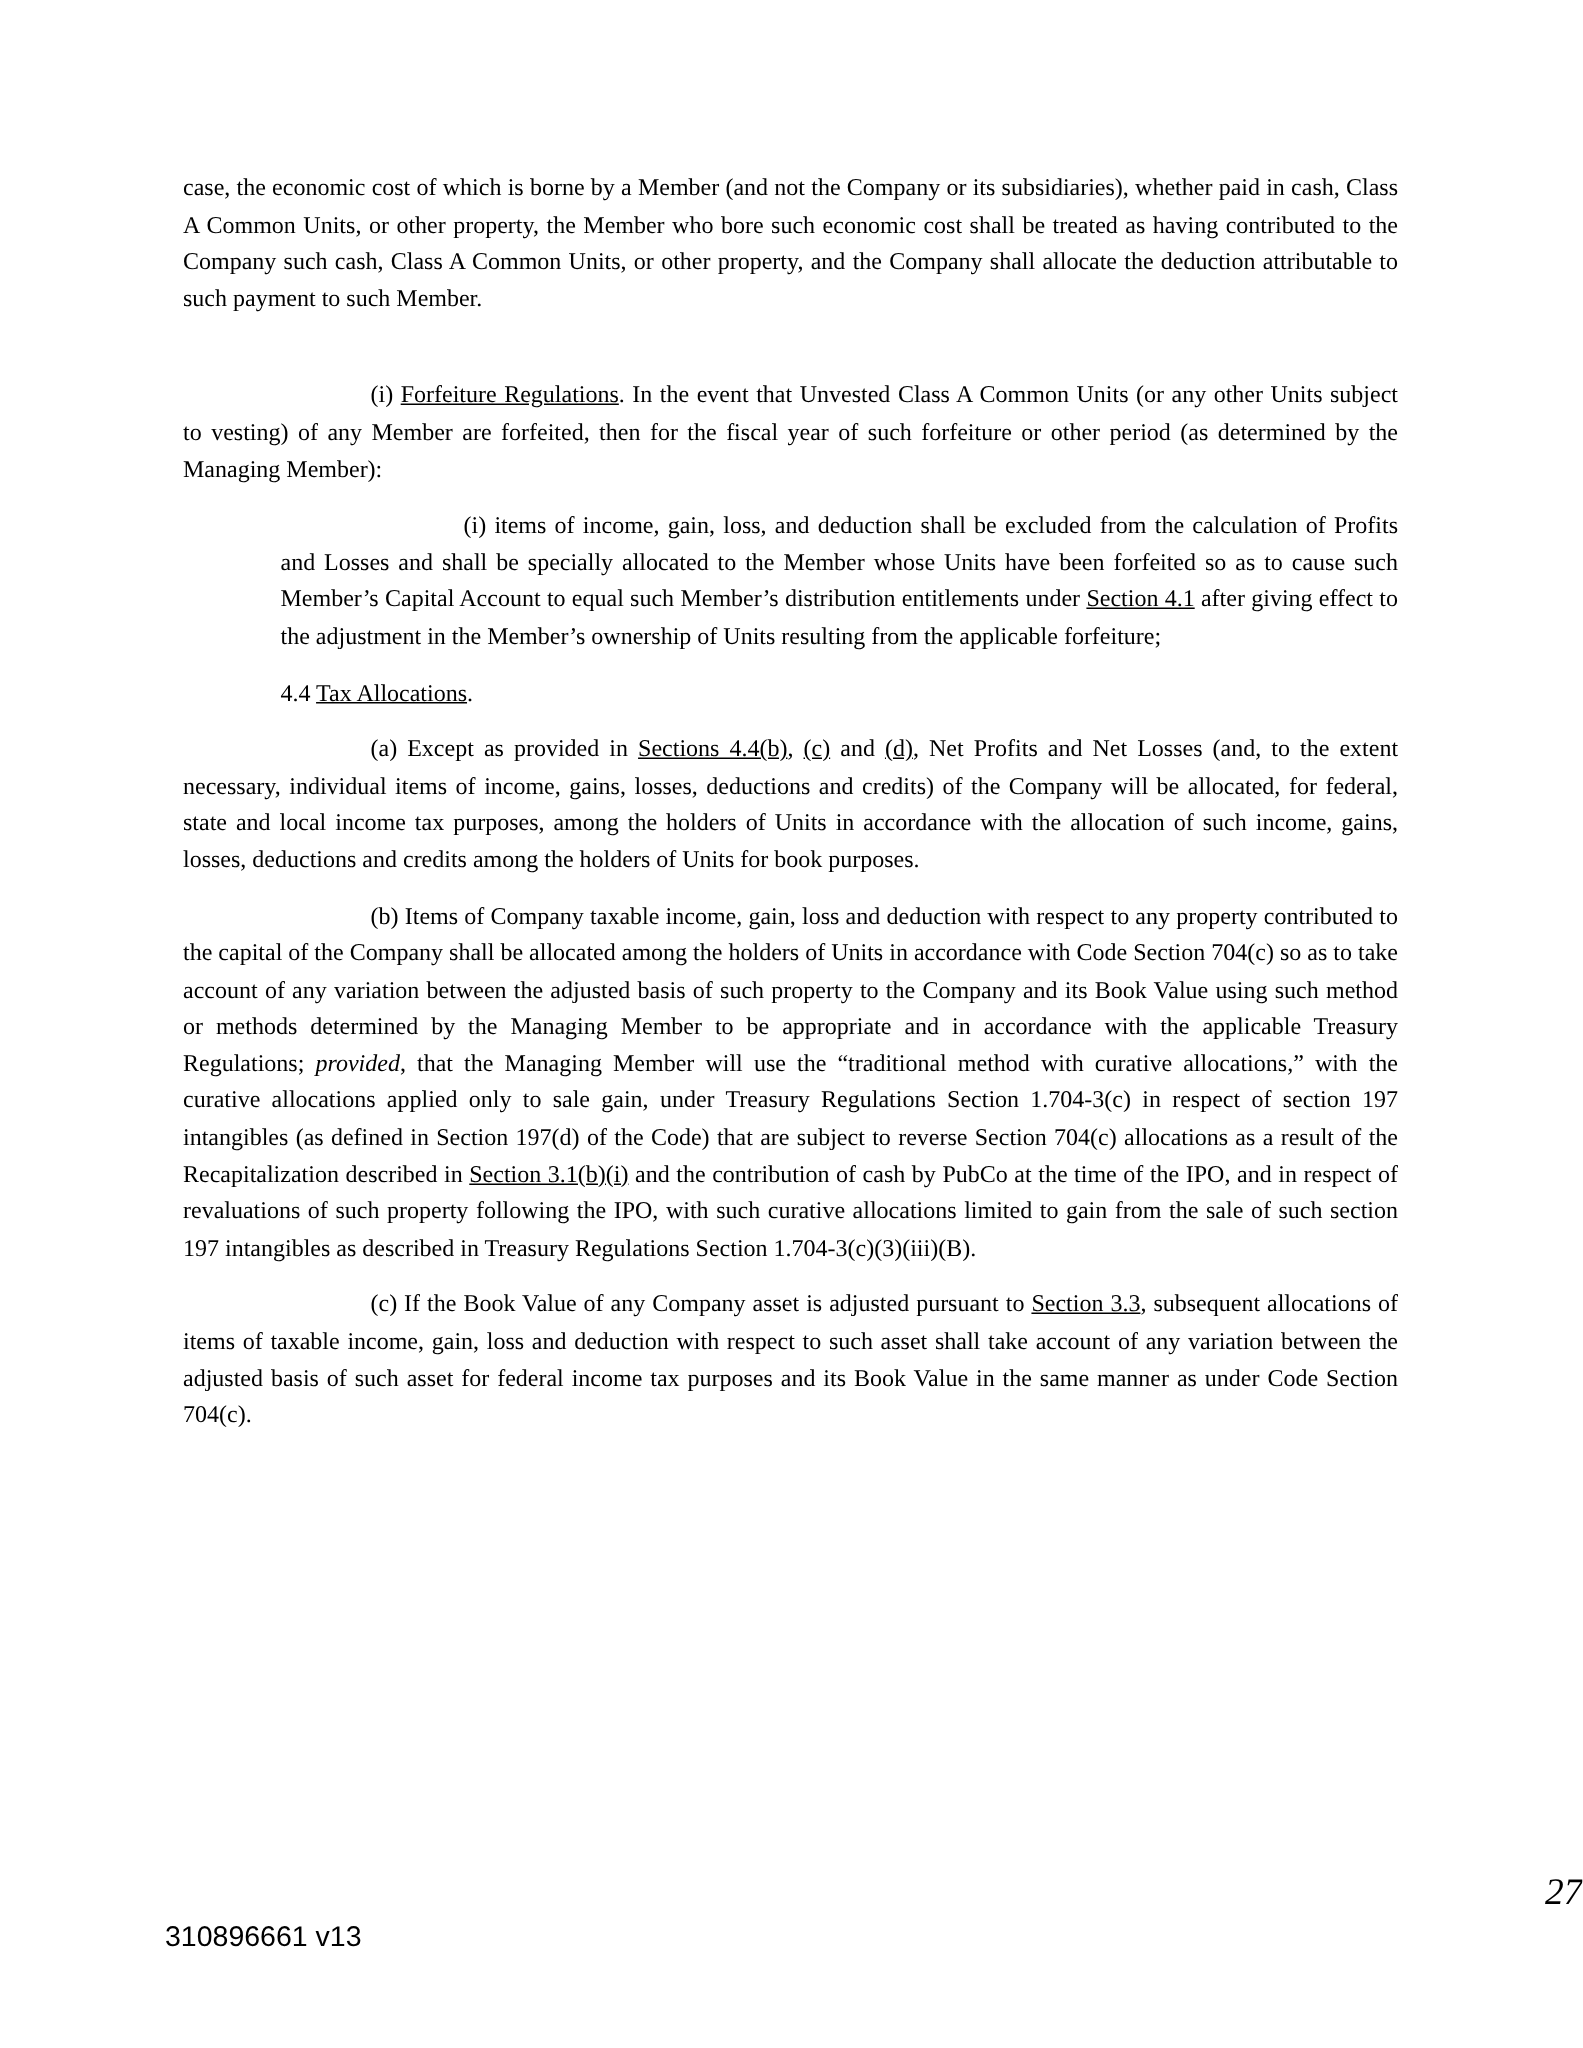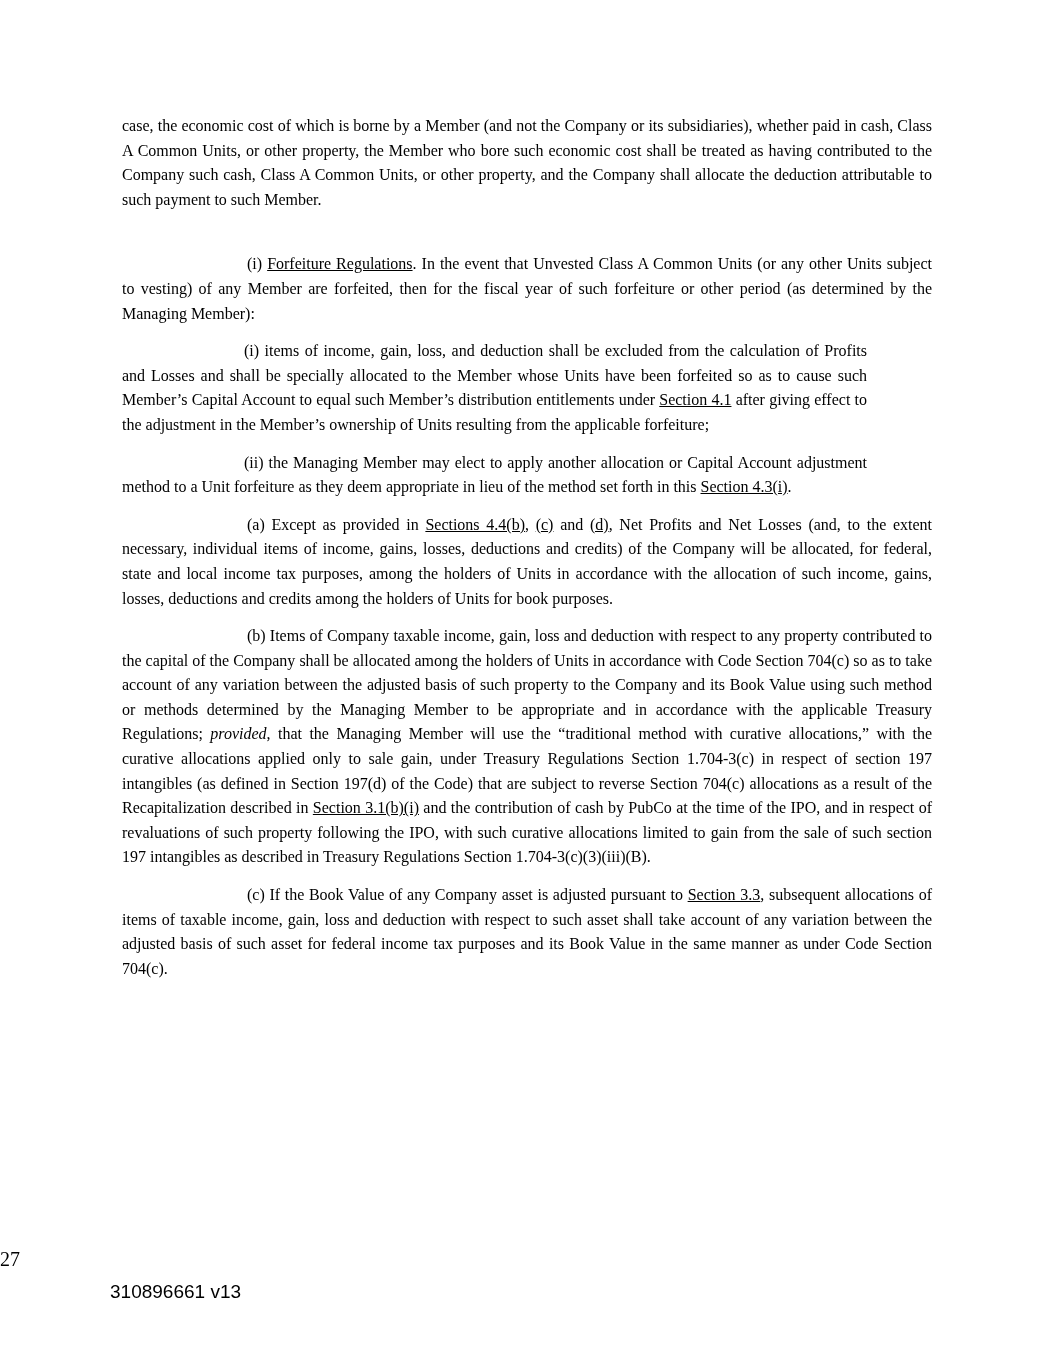--- a/index.html
+++ b/index.html
@@ -28,53 +28,55 @@
     margin: 0 0 13px 0;
     text-align: justify;
   }
   .para.continuation {
     margin-bottom: 40px;
   }
   .para.indented {
     text-indent: 125px;
   }
   .para.subclause {
+    margin-left: 65px;
     width: 745px;
     text-indent: 122px;
   }
   .para.section-heading {
     margin-left: 65px;
     text-align: left;
   }
   .u { text-decoration: underline; }
   .i { font-style: italic; }
   .page-number {
     position: absolute;
     left: 0;
     right: 0;
     top: 1248px;
-    text-align: left;
-    font-size: 20px;
+    text-align: right;
+    font-size: 25px;
+    font-style: italic;
   }
   .doc-id {
     position: absolute;
     left: 110px;
     top: 1281px;
     font-family: "Liberation Sans", "DejaVu Sans", sans-serif;
     font-size: 19px;
   }
 </style>
 </head>
 <body>
 
 <div class="page">
   <div class="content">
       <p class="para continuation"><span>case, the economic cost of which is borne by a Member (and not the Company or its subsidiaries), whether paid in cash, Class A Common Units, or other property, the Member who bore such economic cost shall be treated as having contributed to the Company such cash, Class A Common Units, or other property, and the Company shall allocate the deduction attributable to such payment to such Member.</span></p>
       <p class="para indented"><span>(i) </span><span class="u">Forfeiture Regulations</span><span>. In the event that Unvested Class A Common Units (or any other Units subject to vesting) of any Member are forfeited, then for the fiscal year of such forfeiture or other period (as determined by the Managing Member):</span></p>
       <p class="para subclause"><span>(i) items of income, gain, loss, and deduction shall be excluded from the calculation of Profits and Losses and shall be specially allocated to the Member whose Units have been forfeited so as to cause such Member’s Capital Account to equal such Member’s distribution entitlements under </span><span class="u">Section 4.1</span><span> after giving effect to the adjustment in the Member’s ownership of Units resulting from the applicable forfeiture;</span></p>
-      <p class="para subclause"><span>(ii) the Managing Member may elect to apply another allocation or Capital Account adjustment method to a Unit forfeiture as they deem appropriate in lieu of the method set forth in this </span><span class="u">Section 4.3(i)</span><span>.</span></p>
+      <p class="para section-heading"><span>4.4 </span><span class="u">Tax Allocations</span><span>.</span></p>
       <p class="para indented"><span>(a) Except as provided in </span><span class="u">Sections 4.4(b)</span><span>, </span><span class="u">(c)</span><span> and </span><span class="u">(d)</span><span>, Net Profits and Net Losses (and, to the extent necessary, individual items of income, gains, losses, deductions and credits) of the Company will be allocated, for federal, state and local income tax purposes, among the holders of Units in accordance with the allocation of such income, gains, losses, deductions and credits among the holders of Units for book purposes.</span></p>
       <p class="para indented"><span>(b) Items of Company taxable income, gain, loss and deduction with respect to any property contributed to the capital of the Company shall be allocated among the holders of Units in accordance with Code Section 704(c) so as to take account of any variation between the adjusted basis of such property to the Company and its Book Value using such method or methods determined by the Managing Member to be appropriate and in accordance with the applicable Treasury Regulations; </span><span class="i">provided</span><span>, that the Managing Member will use the “traditional method with curative allocations,” with the curative allocations applied only to sale gain, under Treasury Regulations Section 1.704-3(c) in respect of section 197 intangibles (as defined in Section 197(d) of the Code) that are subject to reverse Section 704(c) allocations as a result of the Recapitalization described in </span><span class="u">Section 3.1(b)(i)</span><span> and the contribution of cash by PubCo at the time of the IPO, and in respect of revaluations of such property following the IPO, with such curative allocations limited to gain from the sale of such section 197 intangibles as described in Treasury Regulations Section 1.704-3(c)(3)(iii)(B).</span></p>
       <p class="para indented"><span>(c) If the Book Value of any Company asset is adjusted pursuant to </span><span class="u">Section 3.3</span><span>, subsequent allocations of items of taxable income, gain, loss and deduction with respect to such asset shall take account of any variation between the adjusted basis of such asset for federal income tax purposes and its Book Value in the same manner as under Code Section 704(c).</span></p>
     </div>
   <div class="page-number">27</div>
   <div class="doc-id">310896661 v13</div>
 </div>
 
 </body></html>

